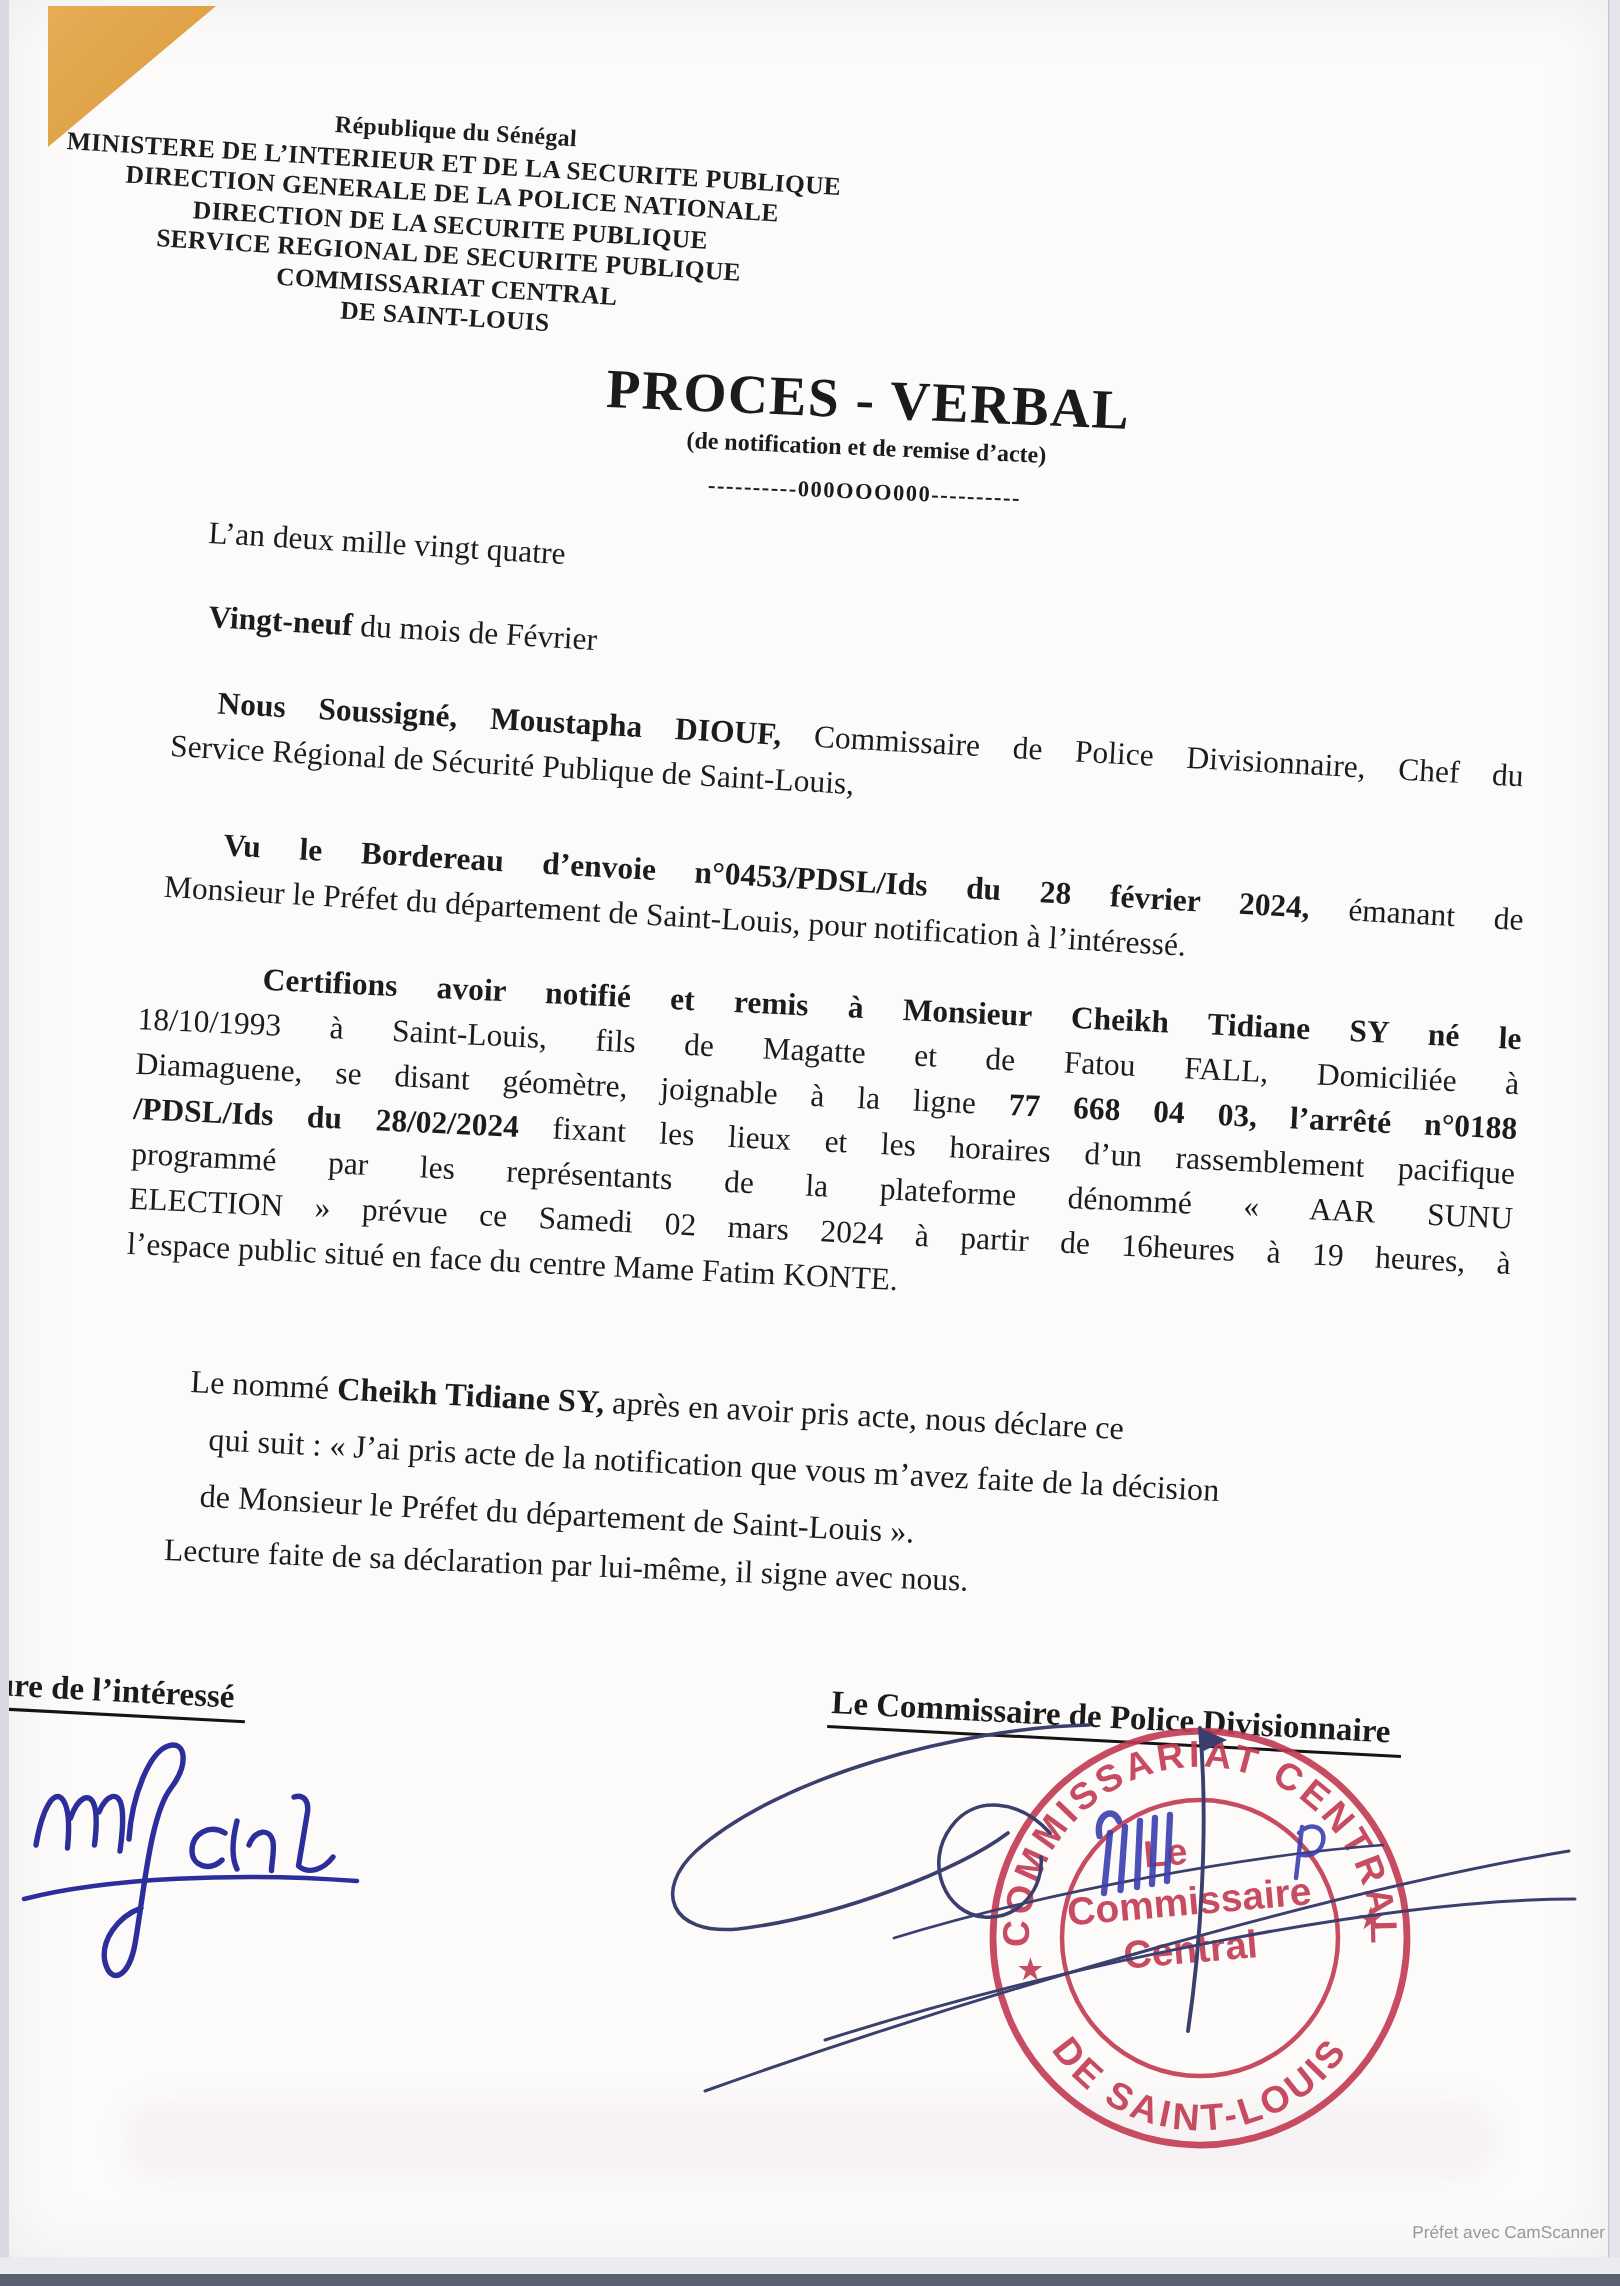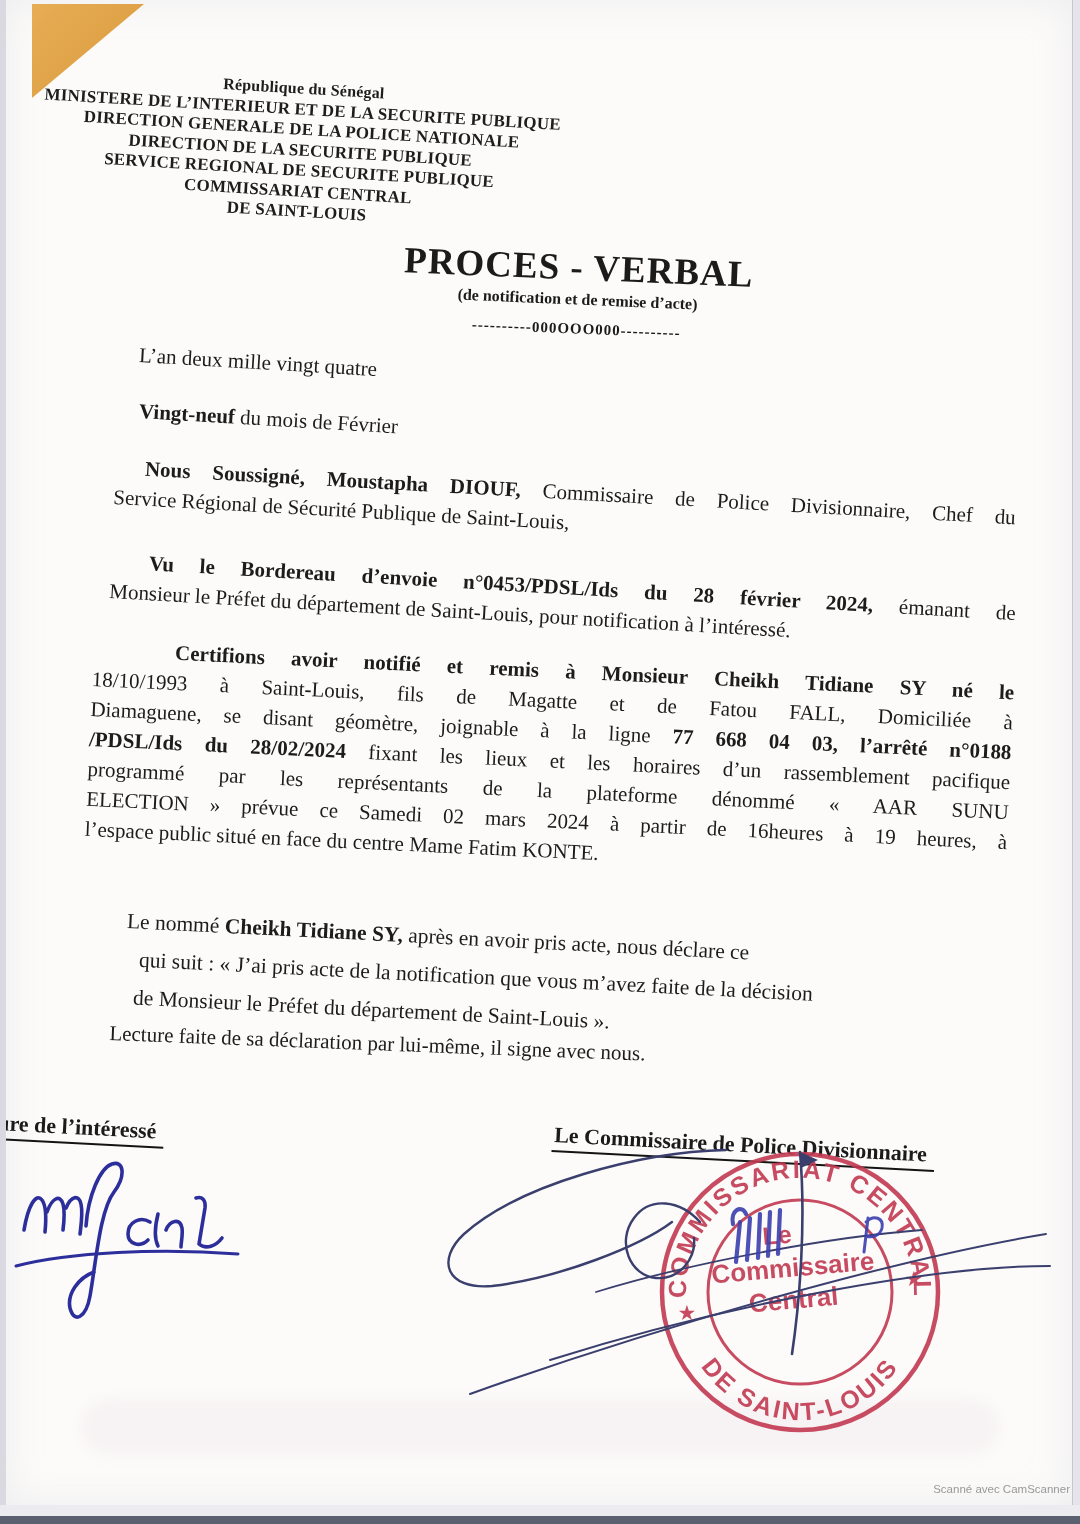--- a/index.html
+++ b/index.html
@@ -176,13 +176,13 @@
     <path d="M 780,1210 L 778,1254"></path>
     <path d="M 866,1222 C 874,1214 884,1218 882,1228 C 880,1236 872,1238 866,1236 M 868,1218 L 864,1252" stroke-width="3"></path>
   </g>
 </svg>
 
 <div class="edge-left"></div>
 <div class="edge-right"></div>
 <div class="edge-bottom"></div>
 <div class="bottom-bar"></div>
 
-<div class="watermark">Scanné avec CamScanner</div>
+<div class="watermark">Préfet avec CamScanner</div>
 
 </body></html>

